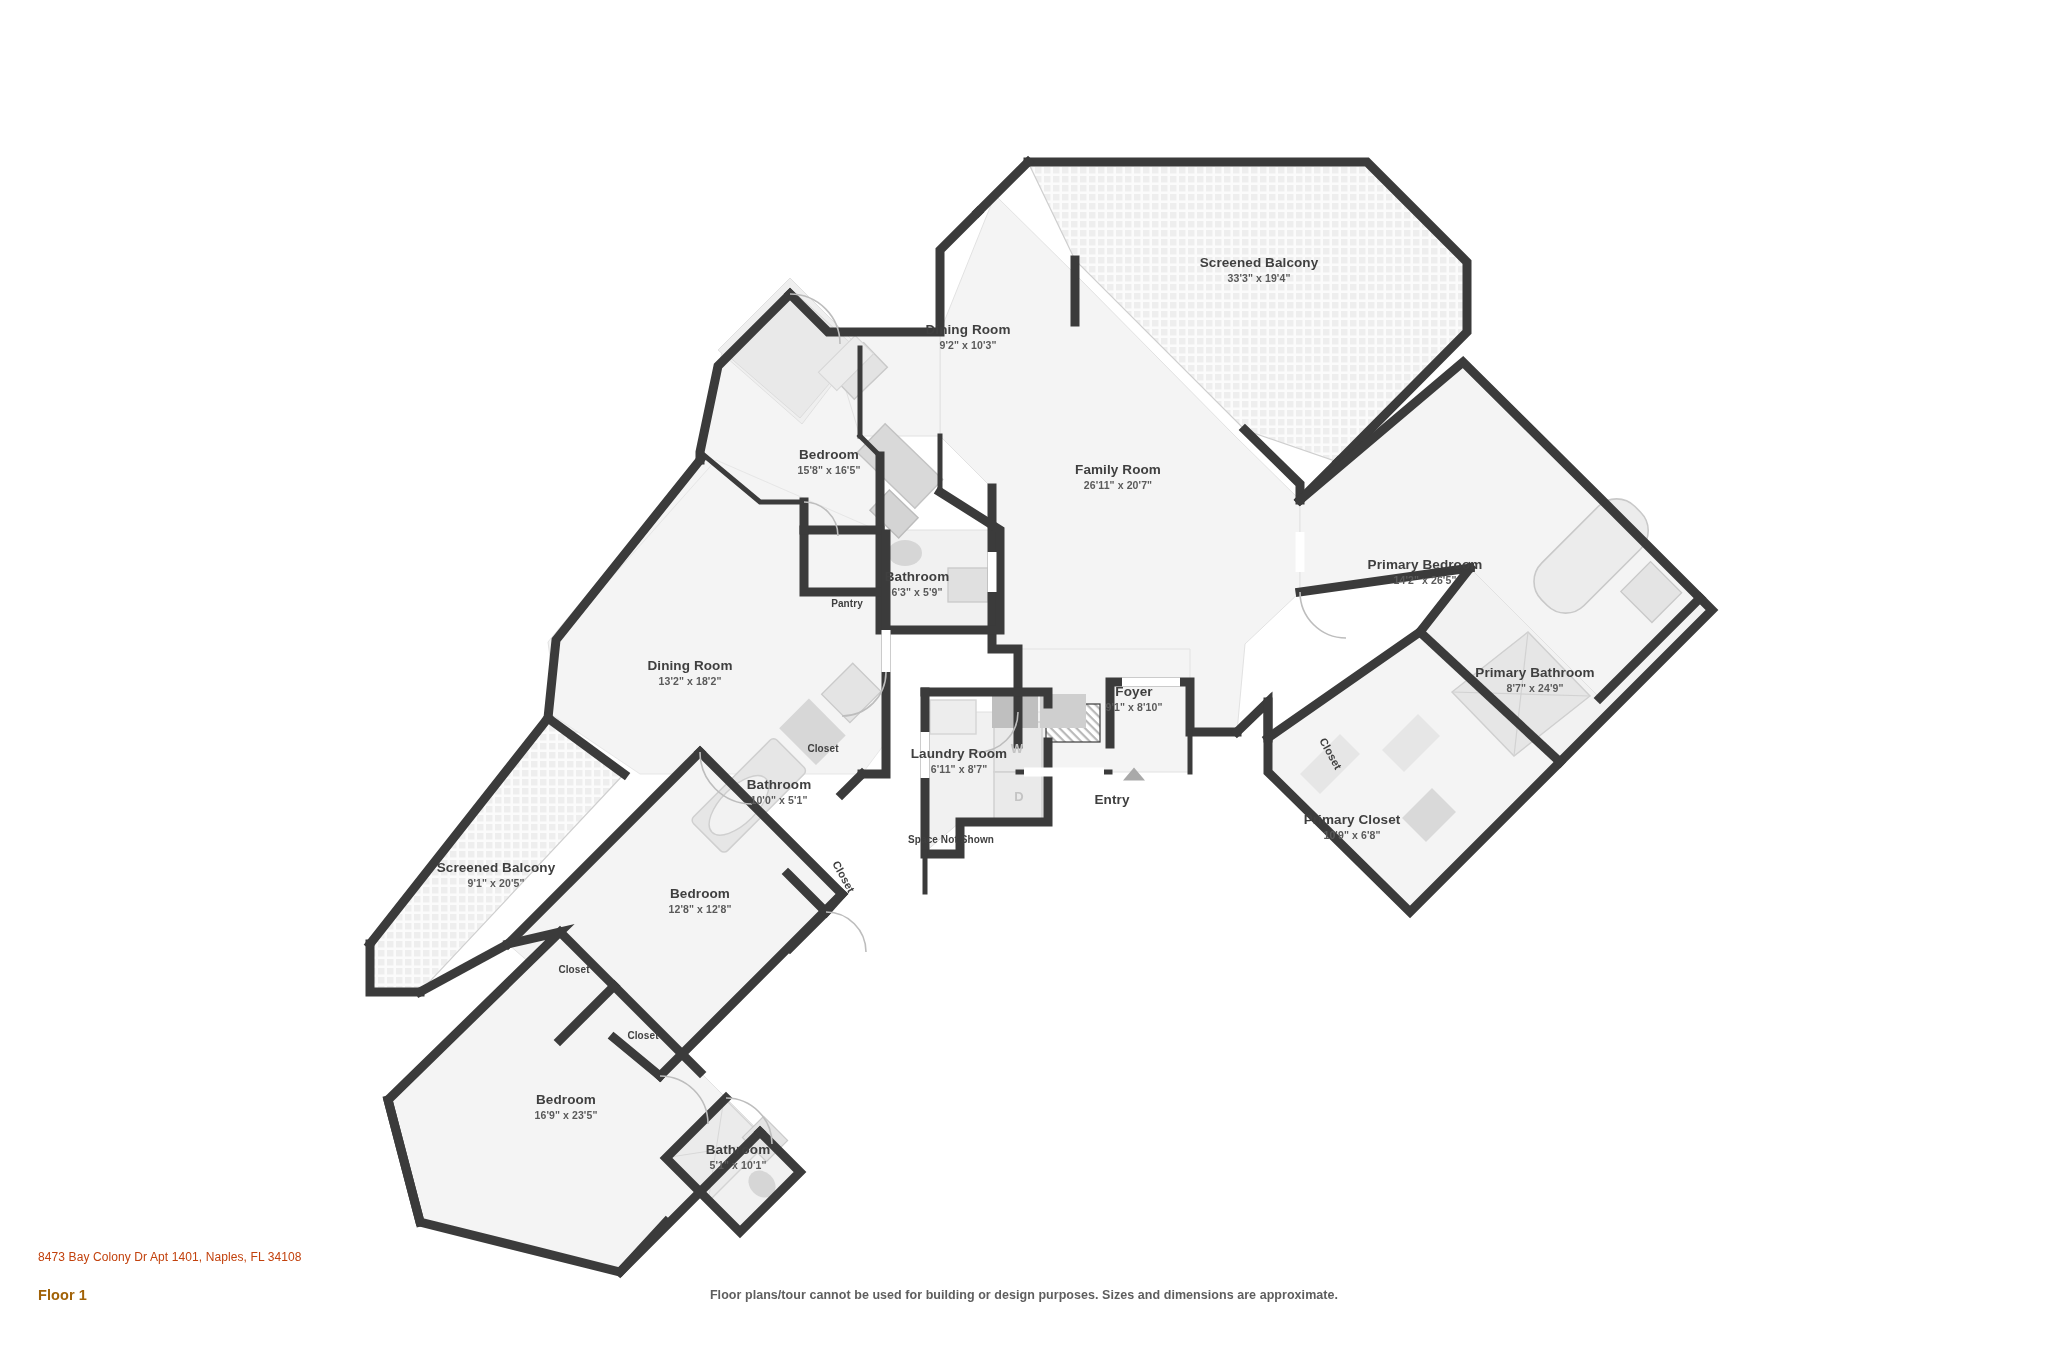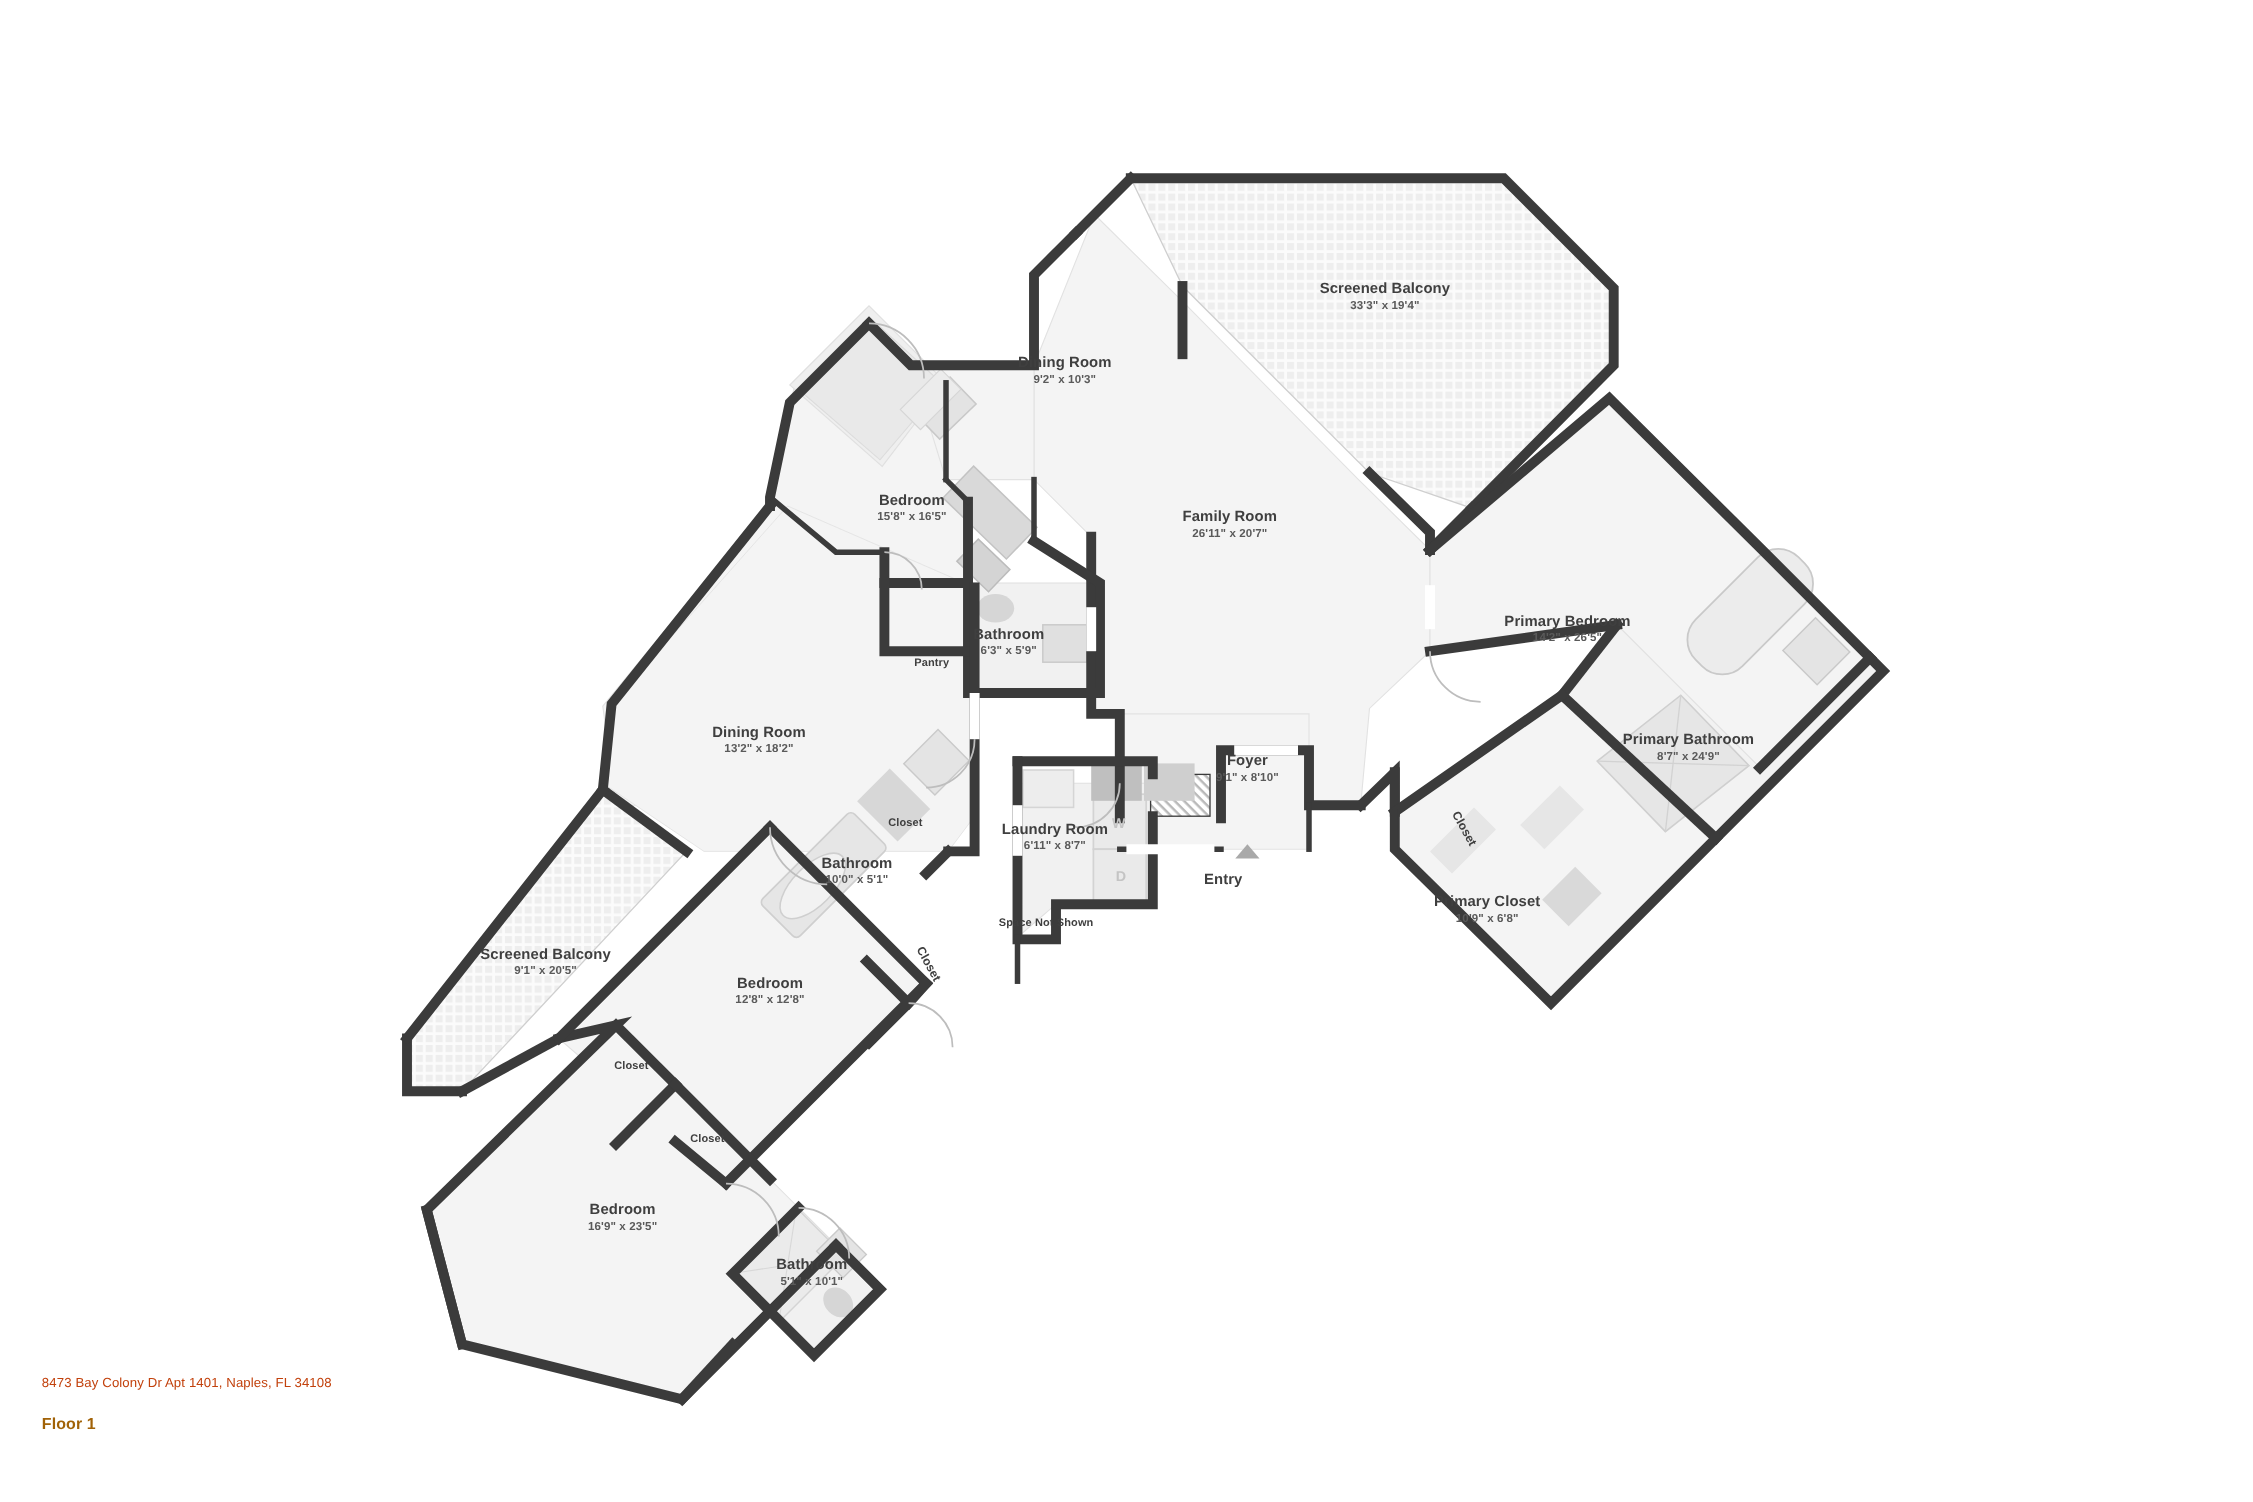--- a/index.html
+++ b/index.html
@@ -393,13 +393,14 @@
 
   <div>
     <span class="appliance-letter" style="left:1017px;top:716px;">W</span>
     <span class="appliance-letter" style="left:1019px;top:764px;">D</span>
   </div>
 </div>
 
 <div id="footer">
   <div id="address">8473 Bay Colony Dr Apt 1401, Naples, FL 34108</div>
   <div id="floorname">Floor 1</div>
+  <div id="disclaimer">Floor plans/tour cannot be used for building or design purposes. Sizes and dimensions are approximate.</div>
 </div>
 
 </body></html>

